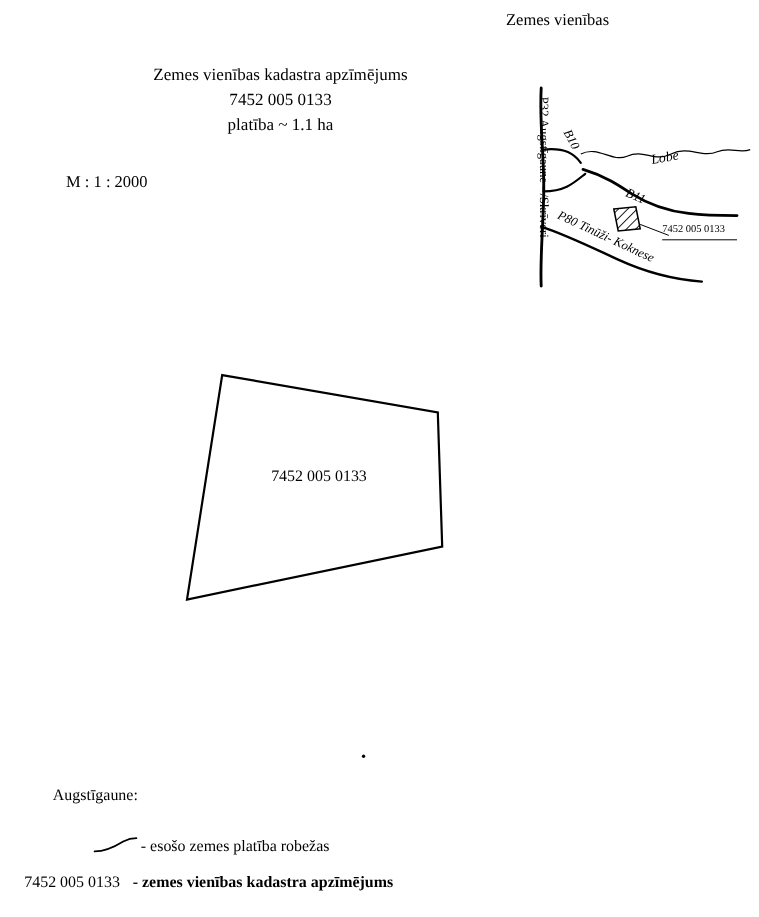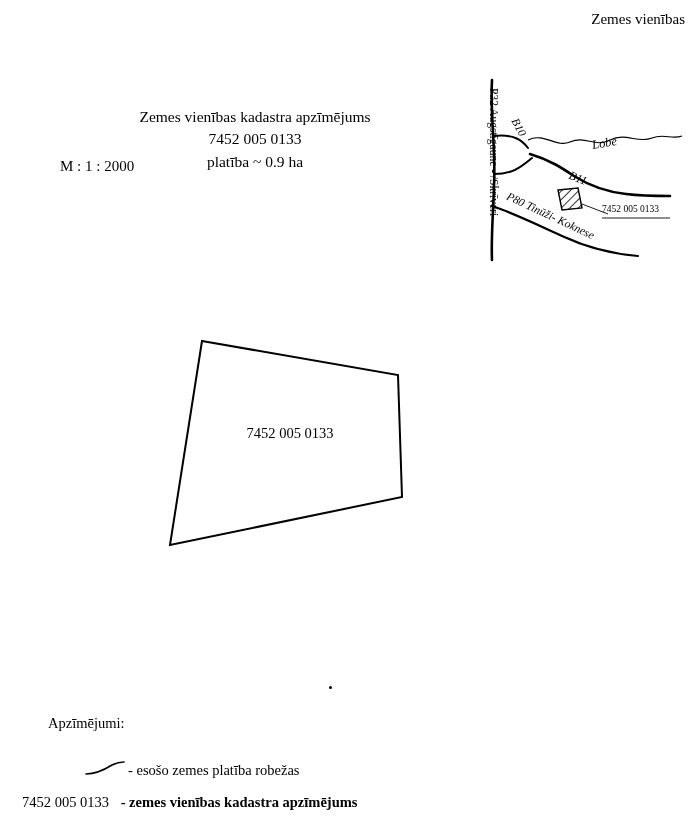--- a/index.html
+++ b/index.html
@@ -18,37 +18,37 @@
   .abs { position: absolute; }
 
   
   #title-block {
     left: 60px;
     top: 58px;
     width: 390px;
     text-align: center;
     line-height: 1.45;
   }
-  #title-block .line1 { font-size: 15.5px; margin-top: 48px; }
+  #title-block .line1 { font-size: 15.5px; }
   #title-block .line2 { font-size: 15.5px; }
   #title-block .line3 { font-size: 15.5px; }
   #title-block .line4 { font-size: 16px; letter-spacing: 0.5px; }
   #scale-line {
     left: 60px;
     top: 158px;
     width: 390px;
     font-size: 15px;
   }
 
   
   #locator-title {
     left: 460px;
     top: 8px;
     width: 225px;
-    text-align: right;
+    text-align: left;
     font-size: 15px;
     line-height: 1.5;
   }
   #locator-map {
     left: 470px;
     top: 78px;
     width: 215px;
     height: 205px;
   }
   #locator-map svg { display: block; }
@@ -116,21 +116,21 @@
   .v-text {
     transform-origin: 0 0;
   }
 </style>
 </head>
 <body>
 
 <div id="title-block" class="abs">
   <div class="line1">Zemes vienības kadastra apzīmējums</div>
   <div class="line2">7452 005 0133</div>
-  <div class="line3">platība ~ 0.9 ha</div>
+  <div class="line3">platība ~ 1.1 ha</div>
 </div>
 <div id="scale-line" class="abs">M : 1 : 2000</div>
 
 <div id="locator-title" class="abs">
   <div>Zemes vienības</div>
 </div>
 
 <div id="locator-map" class="abs">
   <svg width="215" height="205" viewBox="0 0 215 205" xmlns="http://www.w3.org/2000/svg">
     <defs>
@@ -172,21 +172,21 @@
 
 <div id="parcel-drawing" class="abs">
   <svg width="300" height="240" viewBox="0 0 300 240" xmlns="http://www.w3.org/2000/svg">
     <polygon points="62,16 258,50 262,172 30,220" fill="none" stroke="#000" stroke-width="2"></polygon>
   </svg>
 </div>
 <div id="parcel-label" class="abs">7452 005 0133</div>
 
 <div id="stray-dot" class="abs"></div>
 
-<div id="legend-title" class="abs">Apzīmējumi:</div>
+<div id="legend-title" class="abs">Augstīgaune:</div>
 
 <div id="legend-row-1" class="abs">
   <div class="swatch">
     <svg width="46" height="18" viewBox="0 0 46 18" xmlns="http://www.w3.org/2000/svg">
       <path d="M 2 14 C 12 14, 20 10, 28 5 C 32 3, 36 2, 40 2" fill="none" stroke="#000" stroke-width="1.6" stroke-linecap="round"></path>
     </svg>
   </div>
   <div class="txt">- esošo zemes platība robežas</div>
 </div>
 

